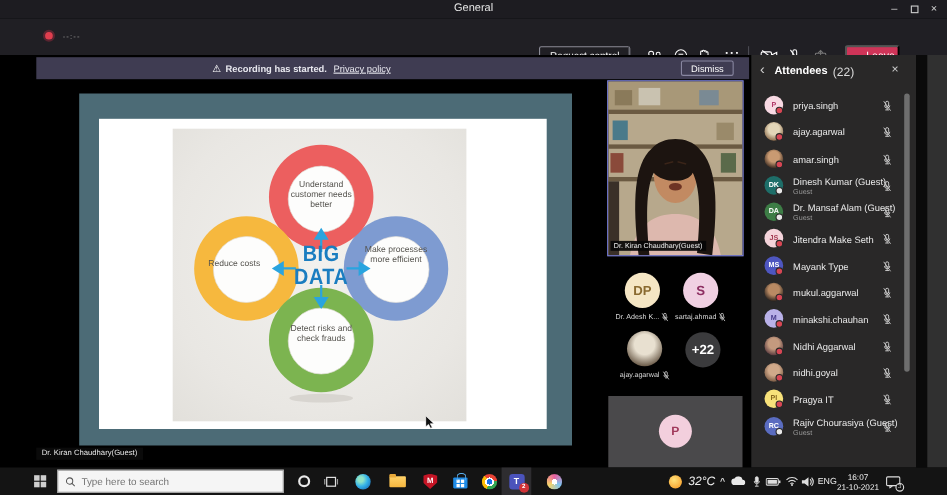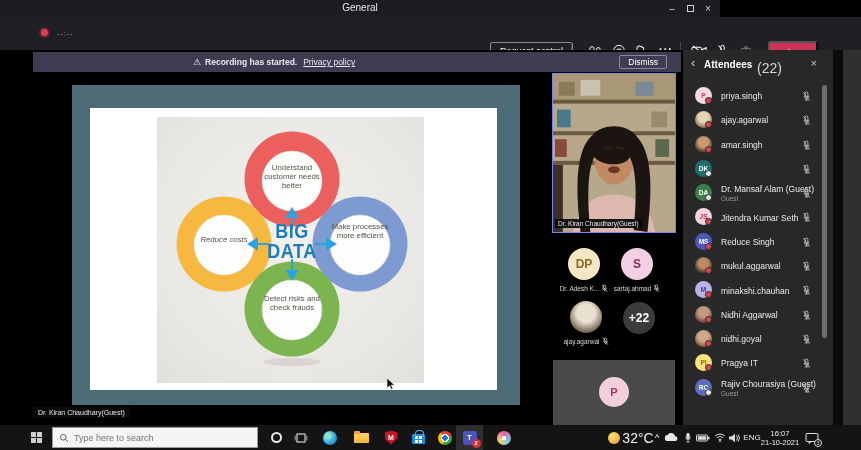--- a/index.html
+++ b/index.html
@@ -1,21 +1,21 @@
 <!DOCTYPE html>
 <html><head>
 <meta charset="utf-8">
 <style>
   * { margin:0; padding:0; box-sizing:border-box; }
   body { background:#000; }
   #screen { position:relative; width:861px; height:450px; overflow:hidden; background:#000;
             font-family:"Liberation Sans", sans-serif; }
 
   
-  #titlebar { position:absolute; left:0; top:0; width:720px; height:17px; background:#1d1c21; }
+  #titlebar { position:absolute; left:0; top:0; width:861px; height:17px; background:#1d1c21; }
   #titlebar .title { position:absolute; left:0; right:0; top:2px; text-align:center; font-size:10px; color:#e6e6e6; }
   .winctl { position:absolute; top:1px; width:16px; height:15px; color:#cfcfcf; font-size:10px; text-align:center; line-height:15px; cursor:default; }
   #min-btn { right:40px; }
   #max-btn { right:22px; }
   #max-btn .box { display:inline-block; width:7px; height:7px; border:1px solid #cfcfcf; margin-top:4px; }
   #close-btn { right:4px; }
 
   
   #toolbar { position:absolute; left:0; top:17px; width:861px; height:33px; background:#201f24; }
   #rec-dot { position:absolute; left:39px; top:10px; width:11px; height:11px; border-radius:50%;
@@ -50,21 +50,21 @@
   #slide { position:absolute; left:18px; top:23px; width:407px; height:282px; background:#fff; }
   #diagram-img { position:absolute; left:67px; top:9px; width:267px; height:266px;
                  background:radial-gradient(circle at 50% 45%, #f2f1ee 0%, #e9e7e3 70%, #e2e0db 100%); }
   #diagram-svg { position:absolute; left:0; top:0; width:267px; height:266px; }
   #center-label { position:absolute; left:97px; top:106px; width:76px; text-align:center; font-weight:bold;
                   font-size:18px; line-height:18px; color:#1a7dc0; transform:scaleY(1.12); letter-spacing:0.5px; }
   .node-label { position:absolute; width:64px; text-align:center; font-size:7.8px; line-height:1.15; color:#55534e; }
   .node-label.pos-top { left:103px; top:47px; }
   .node-label.pos-right { left:171px; top:106px; }
   .node-label.pos-bottom { left:103px; top:178px; }
-  .node-label.pos-left { left:35px; top:119px;font-style:italic; }
+  .node-label.pos-left { left:24px; top:119px; }
   #presenter-label { position:absolute; left:33px; top:357px; background:#0a0a0a; color:#e8e8e8;
                      font-size:7px; padding:2px 5px; }
   #stage-cursor { position:absolute; left:387px; top:328px; width:9px; height:12px; }
 
   
   #video-col { position:absolute; left:545px; top:72px; width:136px; height:353px; overflow:hidden; }
   #main-video { position:absolute; left:7px; top:1px; width:124px; height:160px; border:1.5px solid #7b83eb; background:#2a241c; }
   #main-video svg { width:100%; height:100%; display:block; }
   #main-video .name { position:absolute; left:2px; bottom:4px; background:rgba(5,5,5,.92); color:#eee;
                       font-size:6.5px; padding:1px 3px; white-space:nowrap; }
@@ -82,21 +82,21 @@
   #self-tile { position:absolute; left:8px; top:288px; width:122px; height:66px; background:#4a494b; }
   #self-tile .circ { position:absolute; left:46px; top:17px; width:30px; height:30px; border-radius:50%;
                      background:#f3cfdd; color:#a13a5c; font-weight:bold; font-size:11px;
                      display:flex; align-items:center; justify-content:center; }
 
   
   #attendees { position:absolute; left:683px; top:50px; width:150px; height:375px; background:#292828; }
   #att-header { position:absolute; left:0; top:0; width:100%; height:30px; }
   #att-back { position:absolute; left:8px; top:5px; color:#cfcfcf; font-size:13px; }
   #att-title { position:absolute; left:21px; top:9px; color:#fff; font-size:10px; font-weight:bold; }
-  #att-count { position:absolute; left:74px; top:10px; color:#d8d8d8; font-size:14px; font-weight:normal; }
+  #att-count { position:absolute; left:74px; top:10px; color:#d8d8d8; font-size:11px; font-weight:normal; }
   #att-close { position:absolute; right:16px; top:7px; color:#c8c8c8; font-size:11px; }
   #att-list { position:absolute; left:0; top:34px; width:144px; height:341px; overflow:hidden; }
   .att-row { position:relative; height:24.3px; }
   .att-avatar { position:absolute; left:12px; top:3px; width:17px; height:17px; border-radius:50%;
                 display:flex; align-items:center; justify-content:center; font-size:6.5px; font-weight:bold; }
   .att-status { position:absolute; left:22px; top:13px; width:7px; height:7px; border-radius:50%;
                 border:1.5px solid #292828; }
   .att-status.busy { background:#d74654; }
   .att-status.available { background:#6bb700; }
   .att-status.offline { background:#e8e8e8; }
@@ -148,21 +148,21 @@
                     font-size:8px; font-weight:bold; display:flex; align-items:center; justify-content:center; }
   #teams-badge { position:absolute; right:-4px; bottom:-3px; width:9px; height:9px; background:#d13438; border-radius:50%;
                  color:#fff; font-size:5.5px; display:flex; align-items:center; justify-content:center; }
   #paint-icon { left:494px; width:20px; }
   #paint-icon i { width:14px; height:14px; border-radius:50%;
       background:radial-gradient(circle, #fff 0 2.5px, rgba(0,0,0,0) 2.5px),
                  conic-gradient(#e85fa0, #7ec3f0, #f5d46a, #e85fa0); }
   
   #weather-icon { left:606px; width:16px; }
   #weather-icon i { width:12px; height:12px; border-radius:50%; background:radial-gradient(circle at 40% 35%, #ffe27a, #f5931e); }
-  #temp-label { left:624px; width:28px; color:#eee; font-size:14px; }
+  #temp-label { left:624px; width:28px; color:#eee; font-size:11px;font-style:italic; }
   #chevron-up { left:651px; width:12px; color:#ddd; font-size:8px; font-weight:bold; }
   #cloud-icon, #mic-tray, #battery-icon, #wifi-icon, #volume-icon { width:16px; }
   #cloud-icon { left:663px; } #mic-tray { left:680px; } #battery-icon { left:695px; }
   #wifi-icon { left:712px; } #volume-icon { left:726px; }
   #lang-label { left:741px; width:22px; color:#eee; font-size:8px; }
   #clock { left:758px; width:44px; flex-direction:column; color:#eee; font-size:7.5px; line-height:9px; text-align:center; }
   #notif-icon { left:801px; width:22px; position:absolute; }
   #notif-icon .badge { position:absolute; right:1px; bottom:3px; width:8px; height:8px; border:1px solid #ddd; border-radius:50%;
                        color:#ddd; font-size:5.5px; display:flex; align-items:center; justify-content:center; background:#141414; }
 
@@ -437,20 +437,24 @@
               <path d="M2.5 7a3.5 3.5 0 0 0 7 0"></path>
               <line x1="6" y1="10.5" x2="6" y2="13"></line>
               <line x1="3.5" y1="13" x2="8.5" y2="13"></line>
               <line x1="1.5" y1="1.5" x2="10.5" y2="14"></line>
             </g>
           </svg>
   </div>
         <div class="att-row">
     <div class="att-avatar" style="background: rgb(30, 110, 105); color: rgb(255, 255, 255);">DK</div>
     <div class="att-status offline"></div>
+    <div class="att-text">
+      <div class="att-name">Dinesh Kumar (Guest)</div>
+      <div class="att-sub">Guest</div>
+    </div>
     <svg class="att-mic" viewBox="0 0 12 16">
             <g fill="none" stroke="#c8c8c8" stroke-width="1.3">
               <rect x="4" y="1.5" width="4" height="7" rx="2"></rect>
               <path d="M2.5 7a3.5 3.5 0 0 0 7 0"></path>
               <line x1="6" y1="10.5" x2="6" y2="13"></line>
               <line x1="3.5" y1="13" x2="8.5" y2="13"></line>
               <line x1="1.5" y1="1.5" x2="10.5" y2="14"></line>
             </g>
           </svg>
   </div>
@@ -468,38 +472,38 @@
               <line x1="6" y1="10.5" x2="6" y2="13"></line>
               <line x1="3.5" y1="13" x2="8.5" y2="13"></line>
               <line x1="1.5" y1="1.5" x2="10.5" y2="14"></line>
             </g>
           </svg>
   </div>
         <div class="att-row">
     <div class="att-avatar" style="background: rgb(244, 211, 218); color: rgb(163, 58, 82);">JS</div>
     <div class="att-status busy"></div>
     <div class="att-text">
-      <div class="att-name">Jitendra Kumar Seth</div>
+      <div class="att-name">Jitendra Make Seth</div>
 
     </div>
     <svg class="att-mic" viewBox="0 0 12 16">
             <g fill="none" stroke="#c8c8c8" stroke-width="1.3">
               <rect x="4" y="1.5" width="4" height="7" rx="2"></rect>
               <path d="M2.5 7a3.5 3.5 0 0 0 7 0"></path>
               <line x1="6" y1="10.5" x2="6" y2="13"></line>
               <line x1="3.5" y1="13" x2="8.5" y2="13"></line>
               <line x1="1.5" y1="1.5" x2="10.5" y2="14"></line>
             </g>
           </svg>
   </div>
         <div class="att-row">
     <div class="att-avatar" style="background: rgb(78, 86, 192); color: rgb(255, 255, 255);">MS</div>
     <div class="att-status busy"></div>
     <div class="att-text">
-      <div class="att-name">Reduce Singh</div>
+      <div class="att-name">Mayank Type</div>
 
     </div>
     <svg class="att-mic" viewBox="0 0 12 16">
             <g fill="none" stroke="#c8c8c8" stroke-width="1.3">
               <rect x="4" y="1.5" width="4" height="7" rx="2"></rect>
               <path d="M2.5 7a3.5 3.5 0 0 0 7 0"></path>
               <line x1="6" y1="10.5" x2="6" y2="13"></line>
               <line x1="3.5" y1="13" x2="8.5" y2="13"></line>
               <line x1="1.5" y1="1.5" x2="10.5" y2="14"></line>
             </g>

